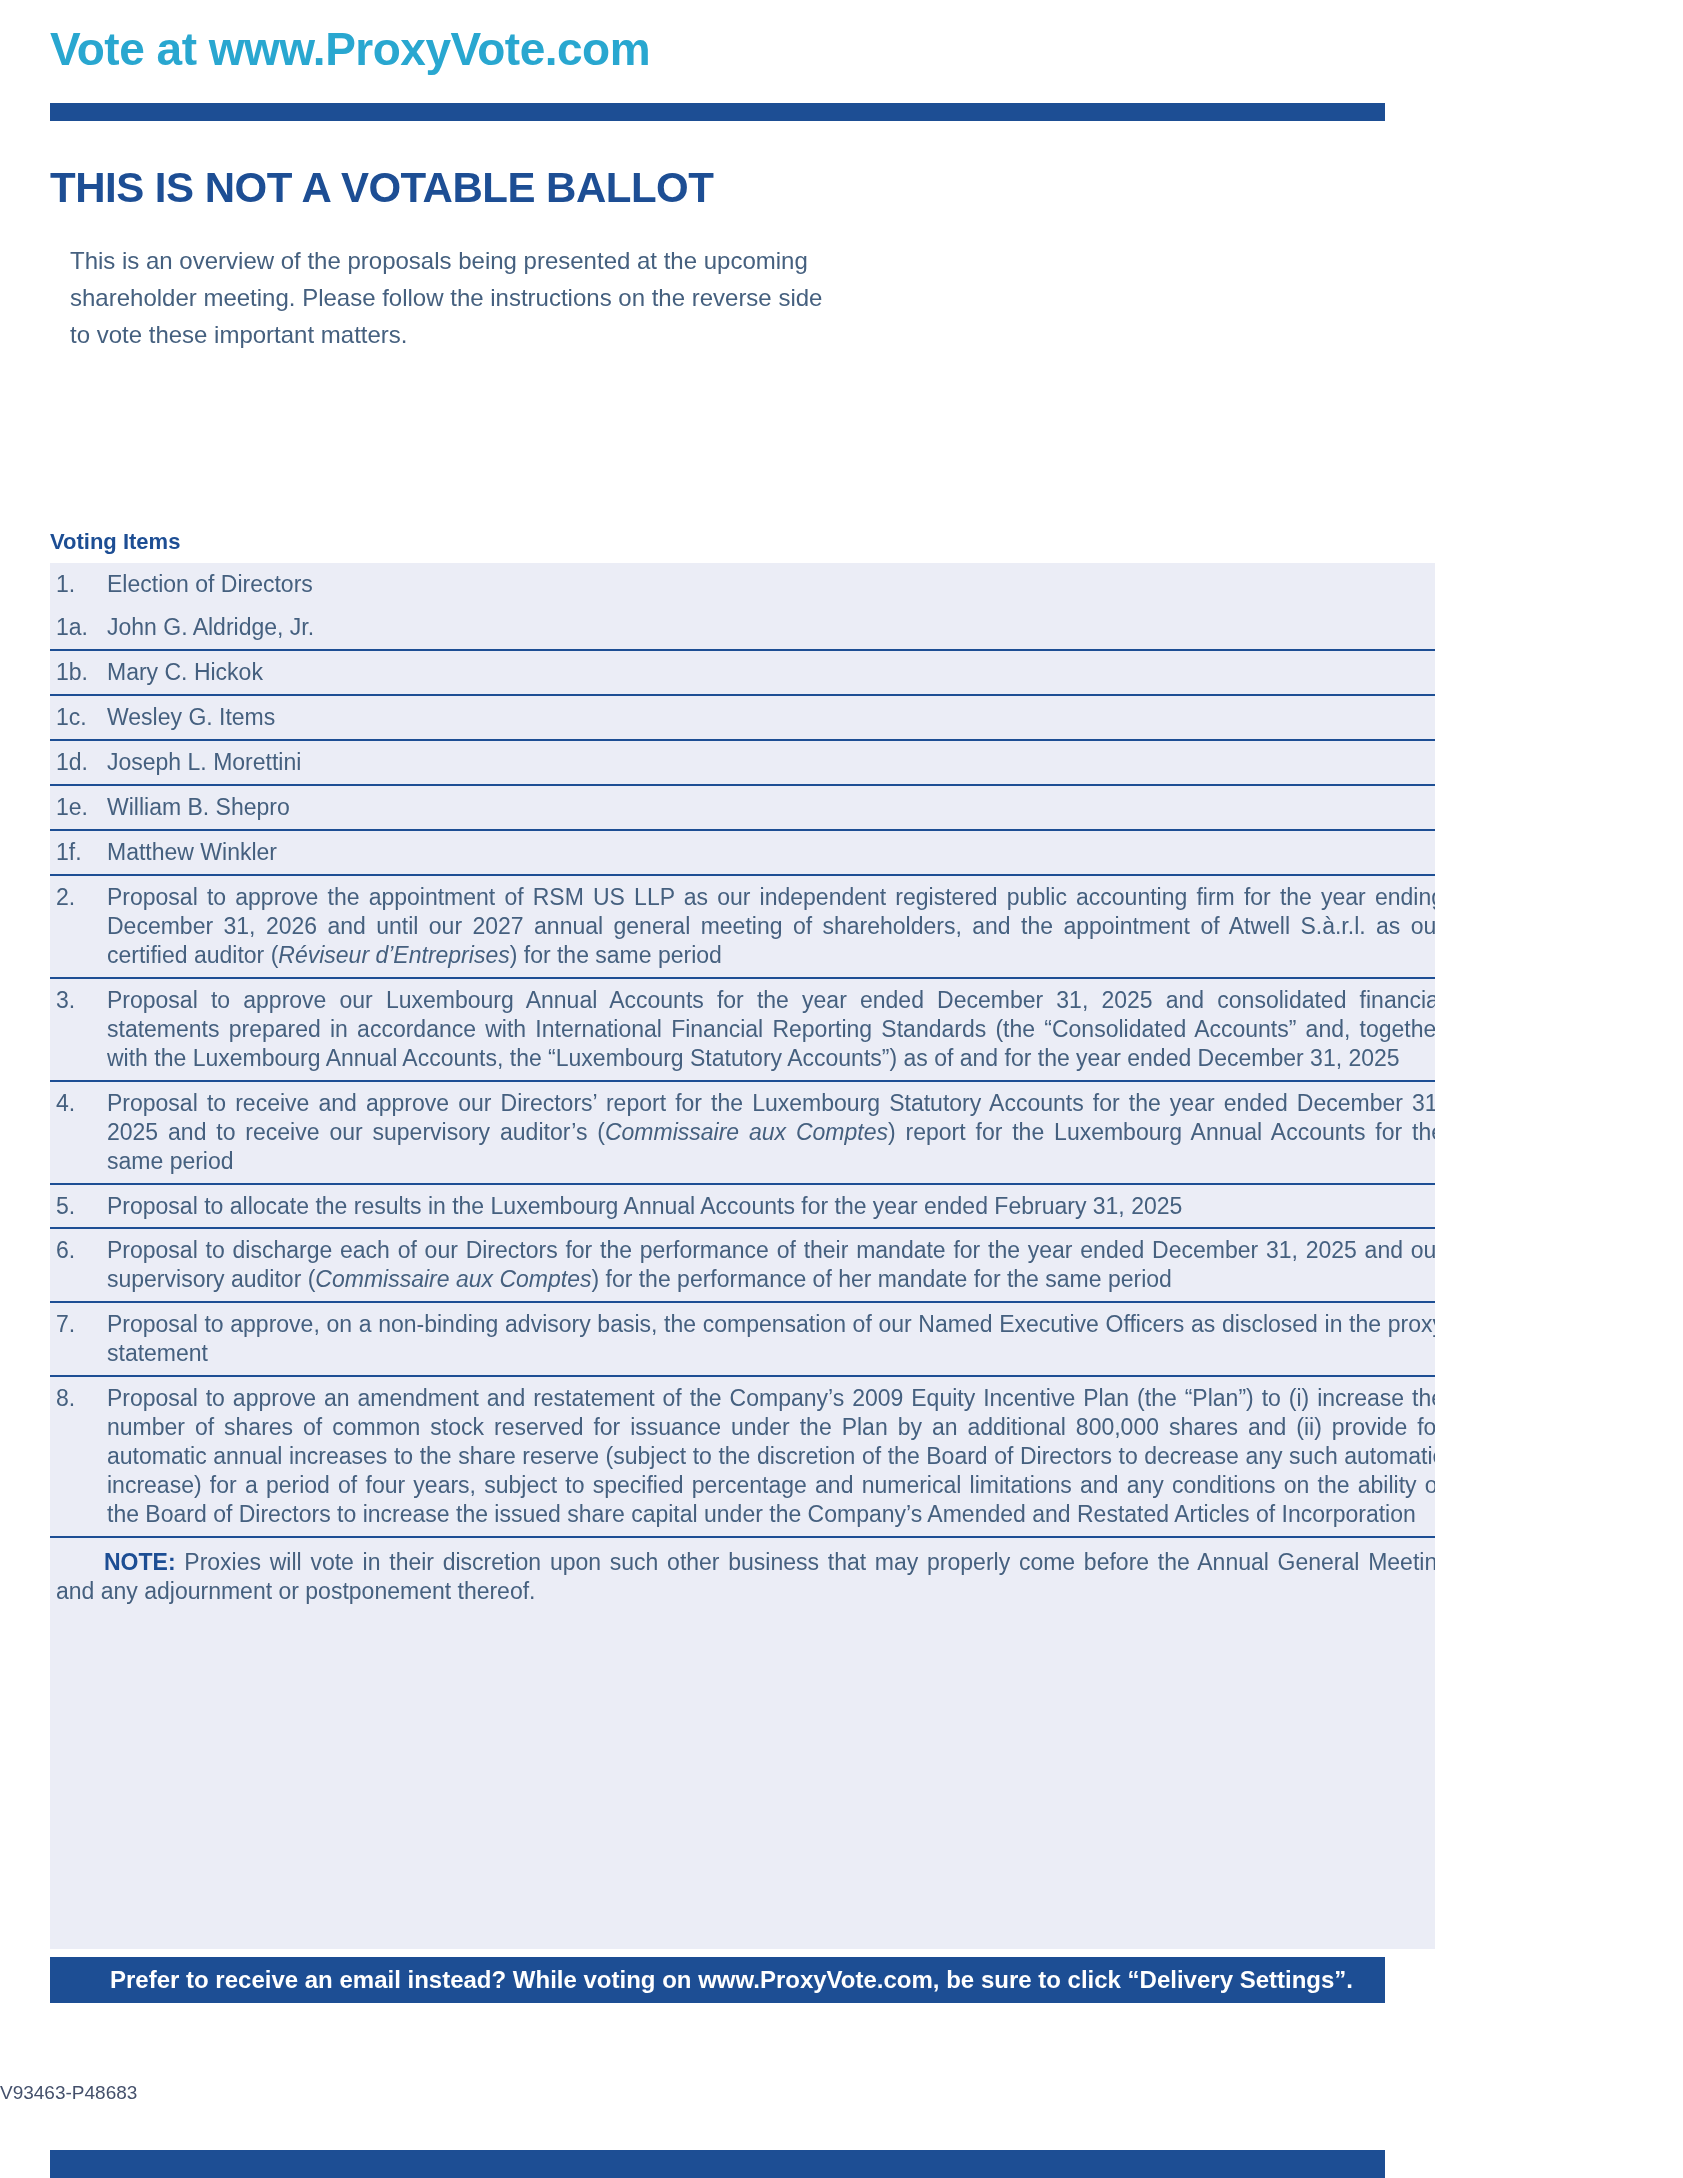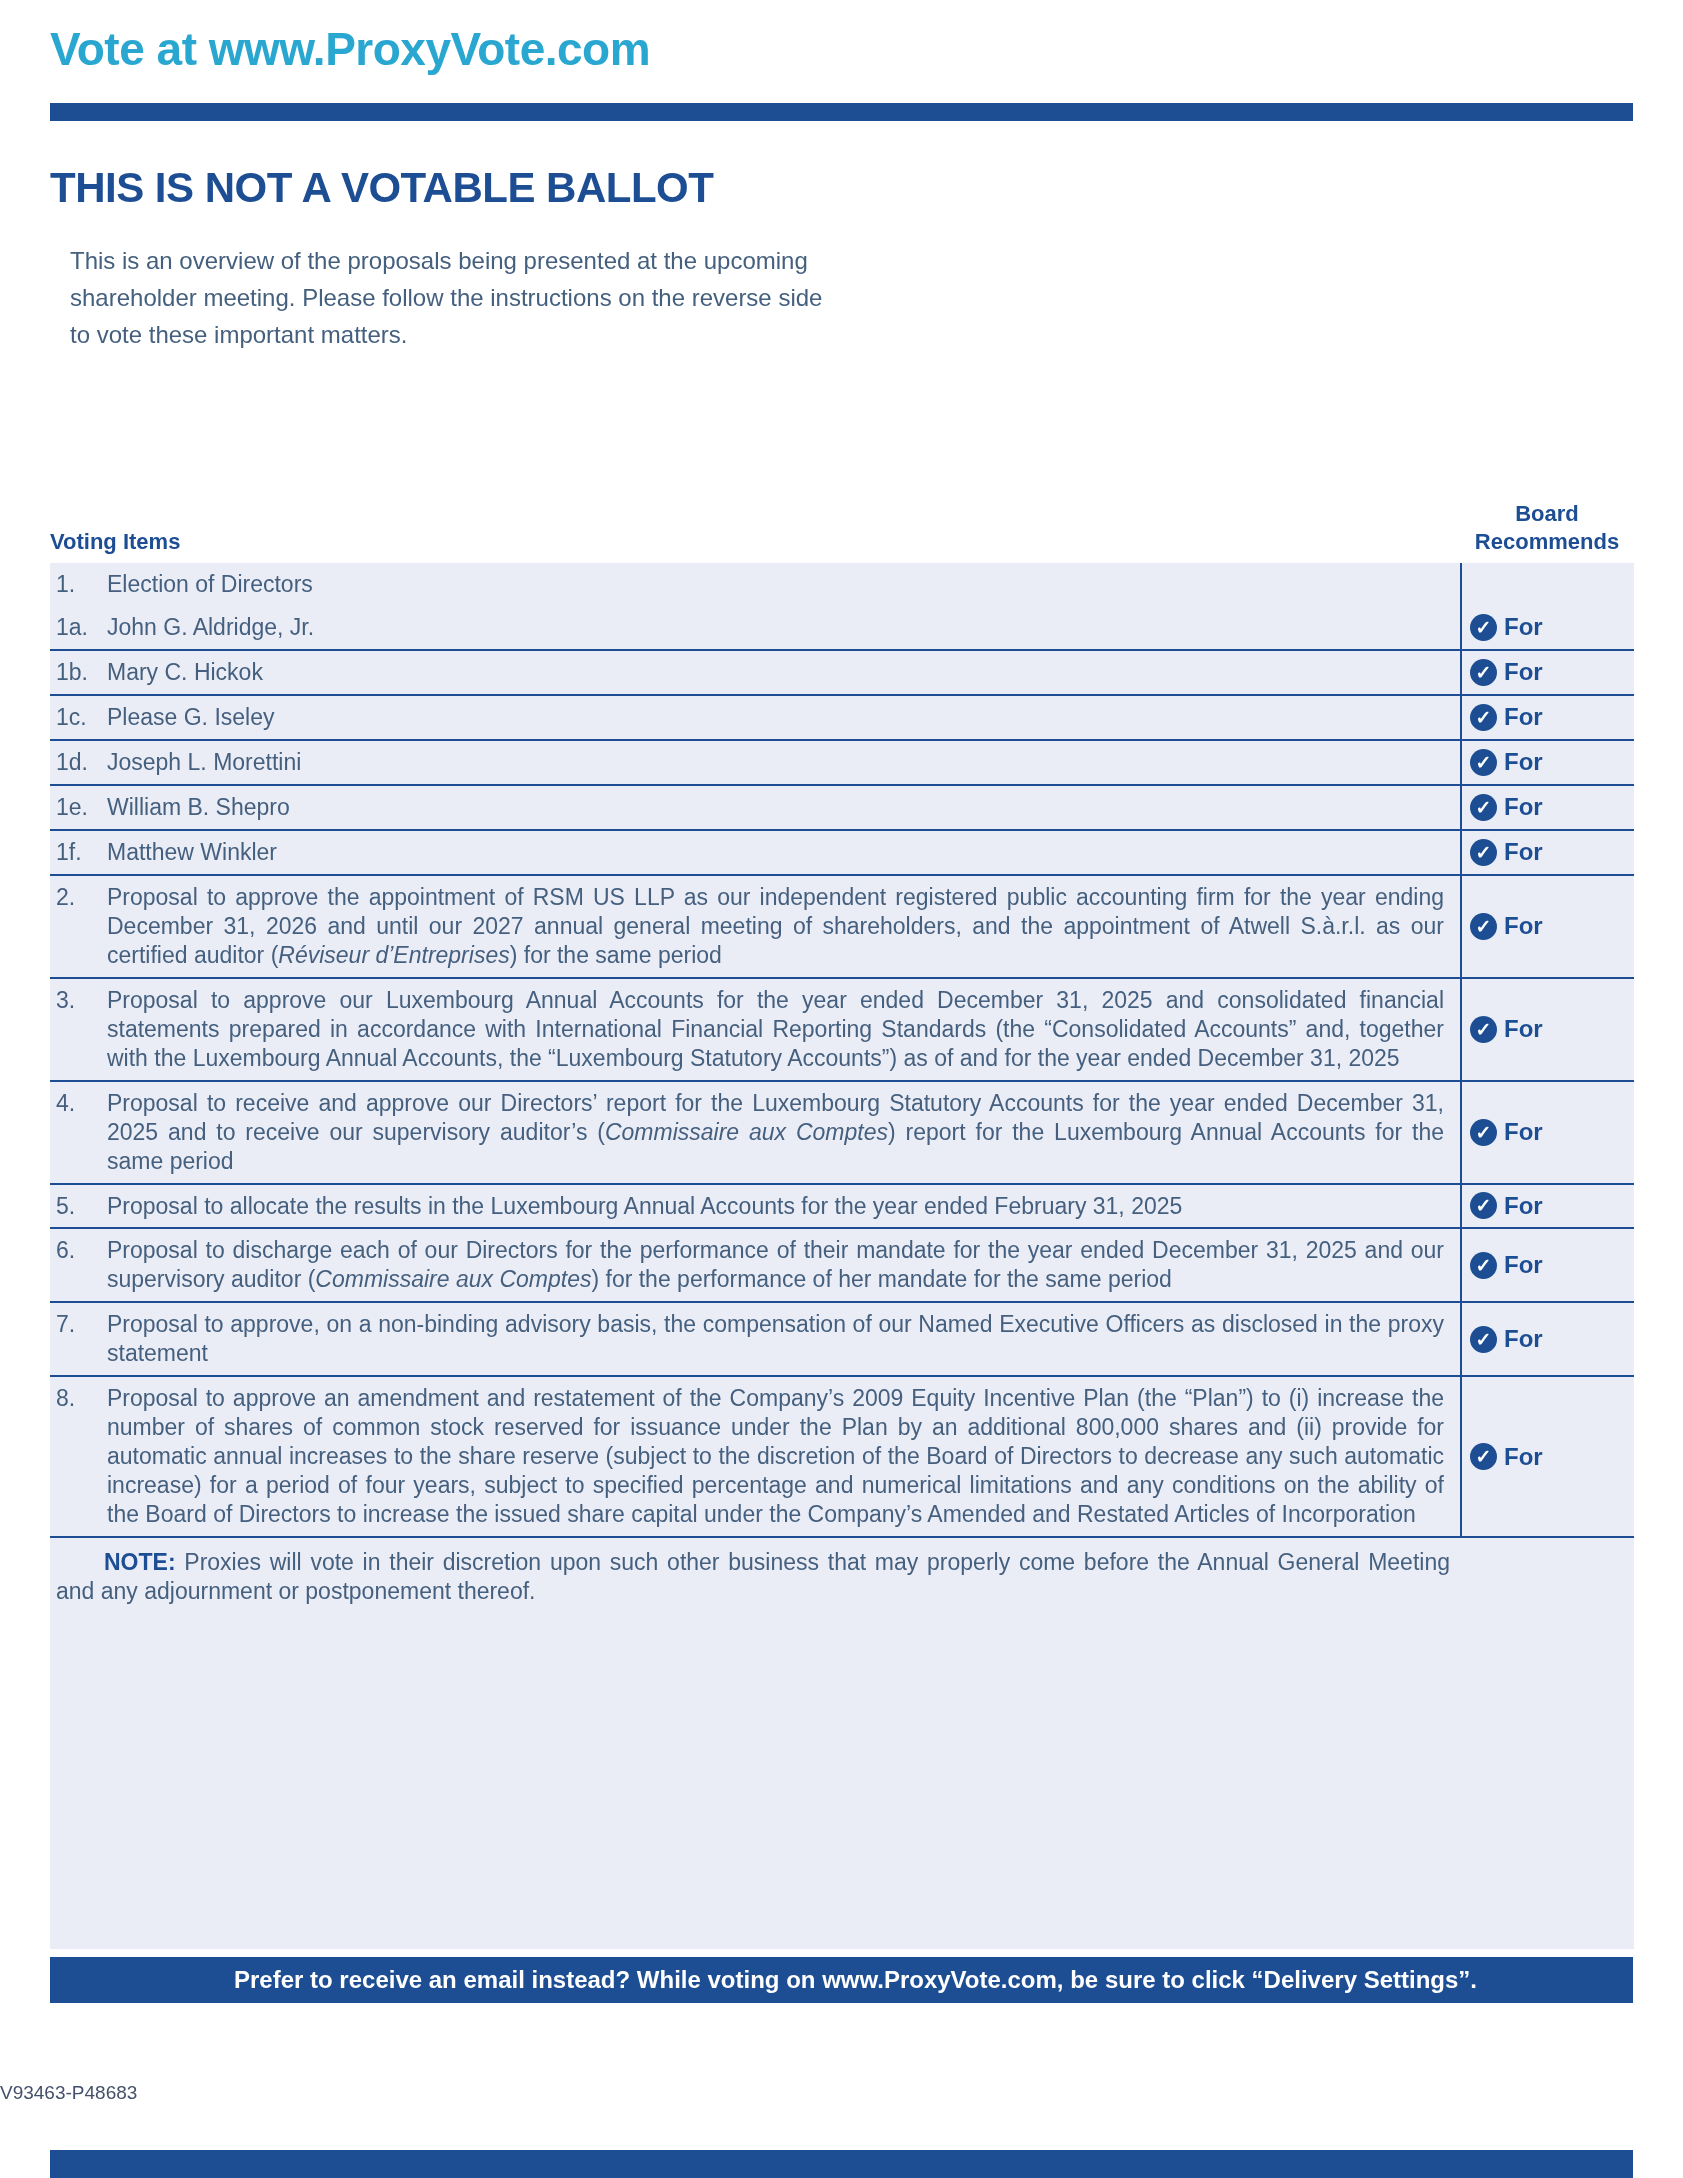--- a/index.html
+++ b/index.html
@@ -1,18 +1,18 @@
 <!DOCTYPE html>
 <html><head>
 <meta charset="utf-8">
 <style>
   html,body{margin:0;padding:0;background:#ffffff;}
   .page{
     position:relative;
-    width:1683px;height:2178px;
+    width:1435px;height:2178px;
     background:#ffffff;
     font-family:"Liberation Sans", sans-serif;
     overflow:hidden;
   }
   
   .site-link{
     position:absolute;left:50px;top:22px;
     font-size:46px;font-weight:bold;color:#29a7d0;
     letter-spacing:-0.5px;
   }
@@ -134,21 +134,21 @@
         <div class="num">1b.</div>
         <div class="text">Mary C. Hickok</div>
         <div class="rec">
           <span class="check">✓</span>
           <span class="for">For</span>
         </div>
       </div>
 
       <div class="row">
         <div class="num">1c.</div>
-        <div class="text">Please G. Iseley</div>
+        <div class="text">Wesley G. Items</div>
         <div class="rec">
           <span class="check">✓</span>
           <span class="for">For</span>
         </div>
       </div>
 
       <div class="row">
         <div class="num">1d.</div>
         <div class="text">Joseph L. Morettini</div>
         <div class="rec">

